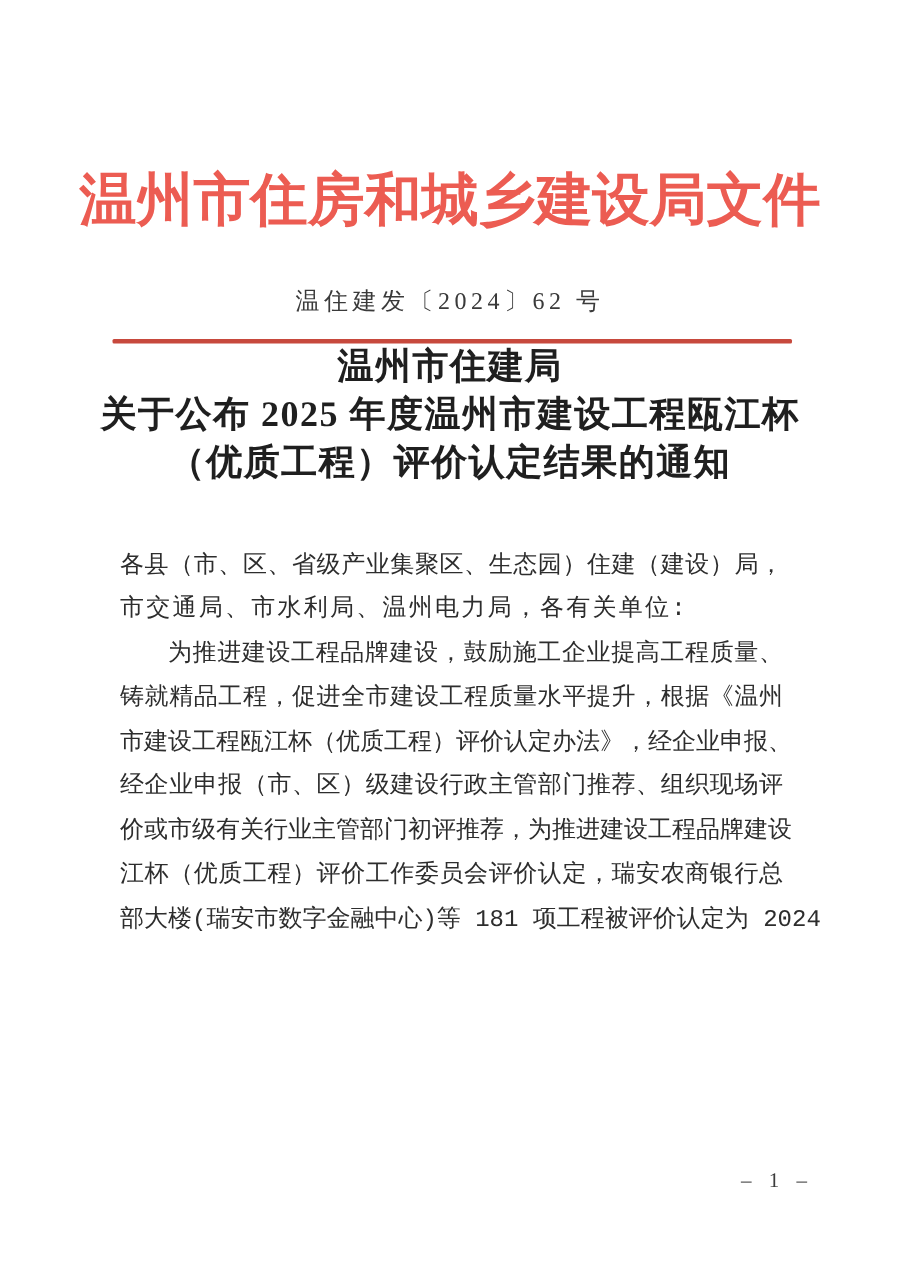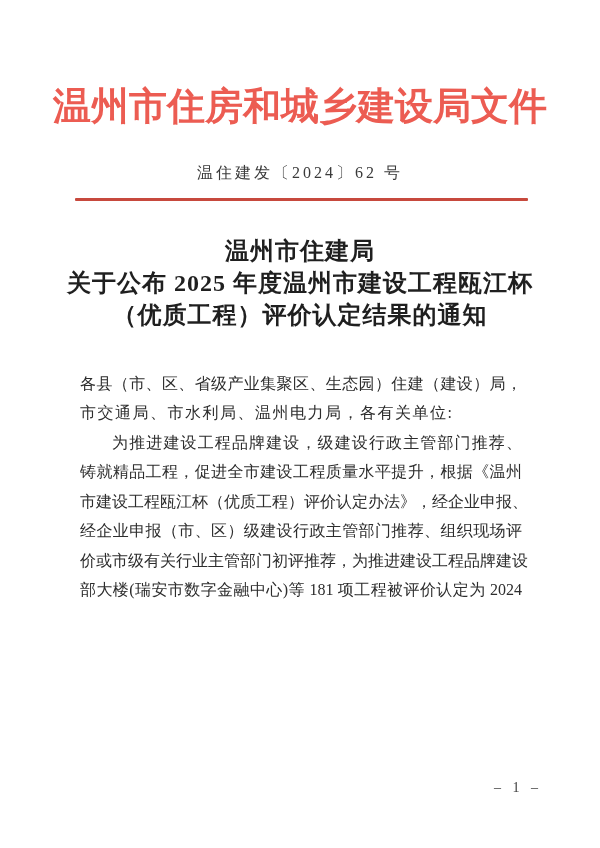--- a/index.html
+++ b/index.html
@@ -11,21 +11,21 @@
     position: relative;
     width: 600px;
     height: 848px;
     margin: 0 auto;
     background: #ffffff;
     font-family: "Liberation Serif", "DejaVu Serif", serif;
     color: #2d2d2d;
     overflow: hidden;
   }
   .header-title {
-    padding-top: 84px;
+    padding-top: 112px;
     text-align: center;
     font-size: 38px;
     font-weight: bold;
     line-height: 1.2;
     color: var(--header-red, #ec5c52);
     letter-spacing: 0px;
     white-space: nowrap;
   }
   .doc-number {
     margin-top: 33px;
@@ -34,41 +34,41 @@
     color: #3a3a3a;
     letter-spacing: 3px;
   }
   .red-rule {
     margin: 14px 72px 0 75px;
     height: 3px;
     background: var(--rule-red, #c7493d);
     border-radius: 1px;
   }
   .title-block {
-    margin-top: 34px;
     text-align: center;
     font-weight: bold;
     color: #1f1f1f;
   }
   .title-line {
     font-size: 24px;
     line-height: 32px;
     letter-spacing: 1px;
   }
   .body-block {
     margin: 38px 78px 0 80px;
     font-size: 16px;
     color: #2d2d2d;
   }
   .body-line {
     height: 29.5px;
     line-height: 29.5px;
     text-align: justify;
     text-align-last: justify;
     white-space: nowrap;
+    font-family: Liberation Mono, monospace;
   }
   
   .body-line:nth-child(2) {
     text-align-last: left;
     letter-spacing: 1.5px;
   }
   
   .body-line:nth-child(3) {
     text-indent: 2em;
   }
@@ -94,23 +94,24 @@
 
   <div class="title-block">
       <div class="title-line">温州市住建局</div>
       <div class="title-line">关于公布 2025 年度温州市建设工程瓯江杯</div>
       <div class="title-line">（优质工程）评价认定结果的通知</div>
     </div>
 
   <div class="body-block">
       <div class="body-line">各县（市、区、省级产业集聚区、生态园）住建（建设）局，</div>
       <div class="body-line">市交通局、市水利局、温州电力局，各有关单位:</div>
-      <div class="body-line">为推进建设工程品牌建设，级建设行政主管部门推荐、</div>
+      <div class="body-line">为推进建设工程品牌建设，鼓励施工企业提高工程质量、</div>
       <div class="body-line">铸就精品工程，促进全市建设工程质量水平提升，根据《温州</div>
       <div class="body-line">市建设工程瓯江杯（优质工程）评价认定办法》，经企业申报、</div>
       <div class="body-line">经企业申报（市、区）级建设行政主管部门推荐、组织现场评</div>
       <div class="body-line">价或市级有关行业主管部门初评推荐，为推进建设工程品牌建设</div>
+      <div class="body-line">江杯（优质工程）评价工作委员会评价认定，瑞安农商银行总</div>
       <div class="body-line">部大楼(瑞安市数字金融中心)等 181 项工程被评价认定为 2024</div>
     </div>
 
   <div class="page-number">– 1 –</div>
 
 </div>
 
 </body></html>

